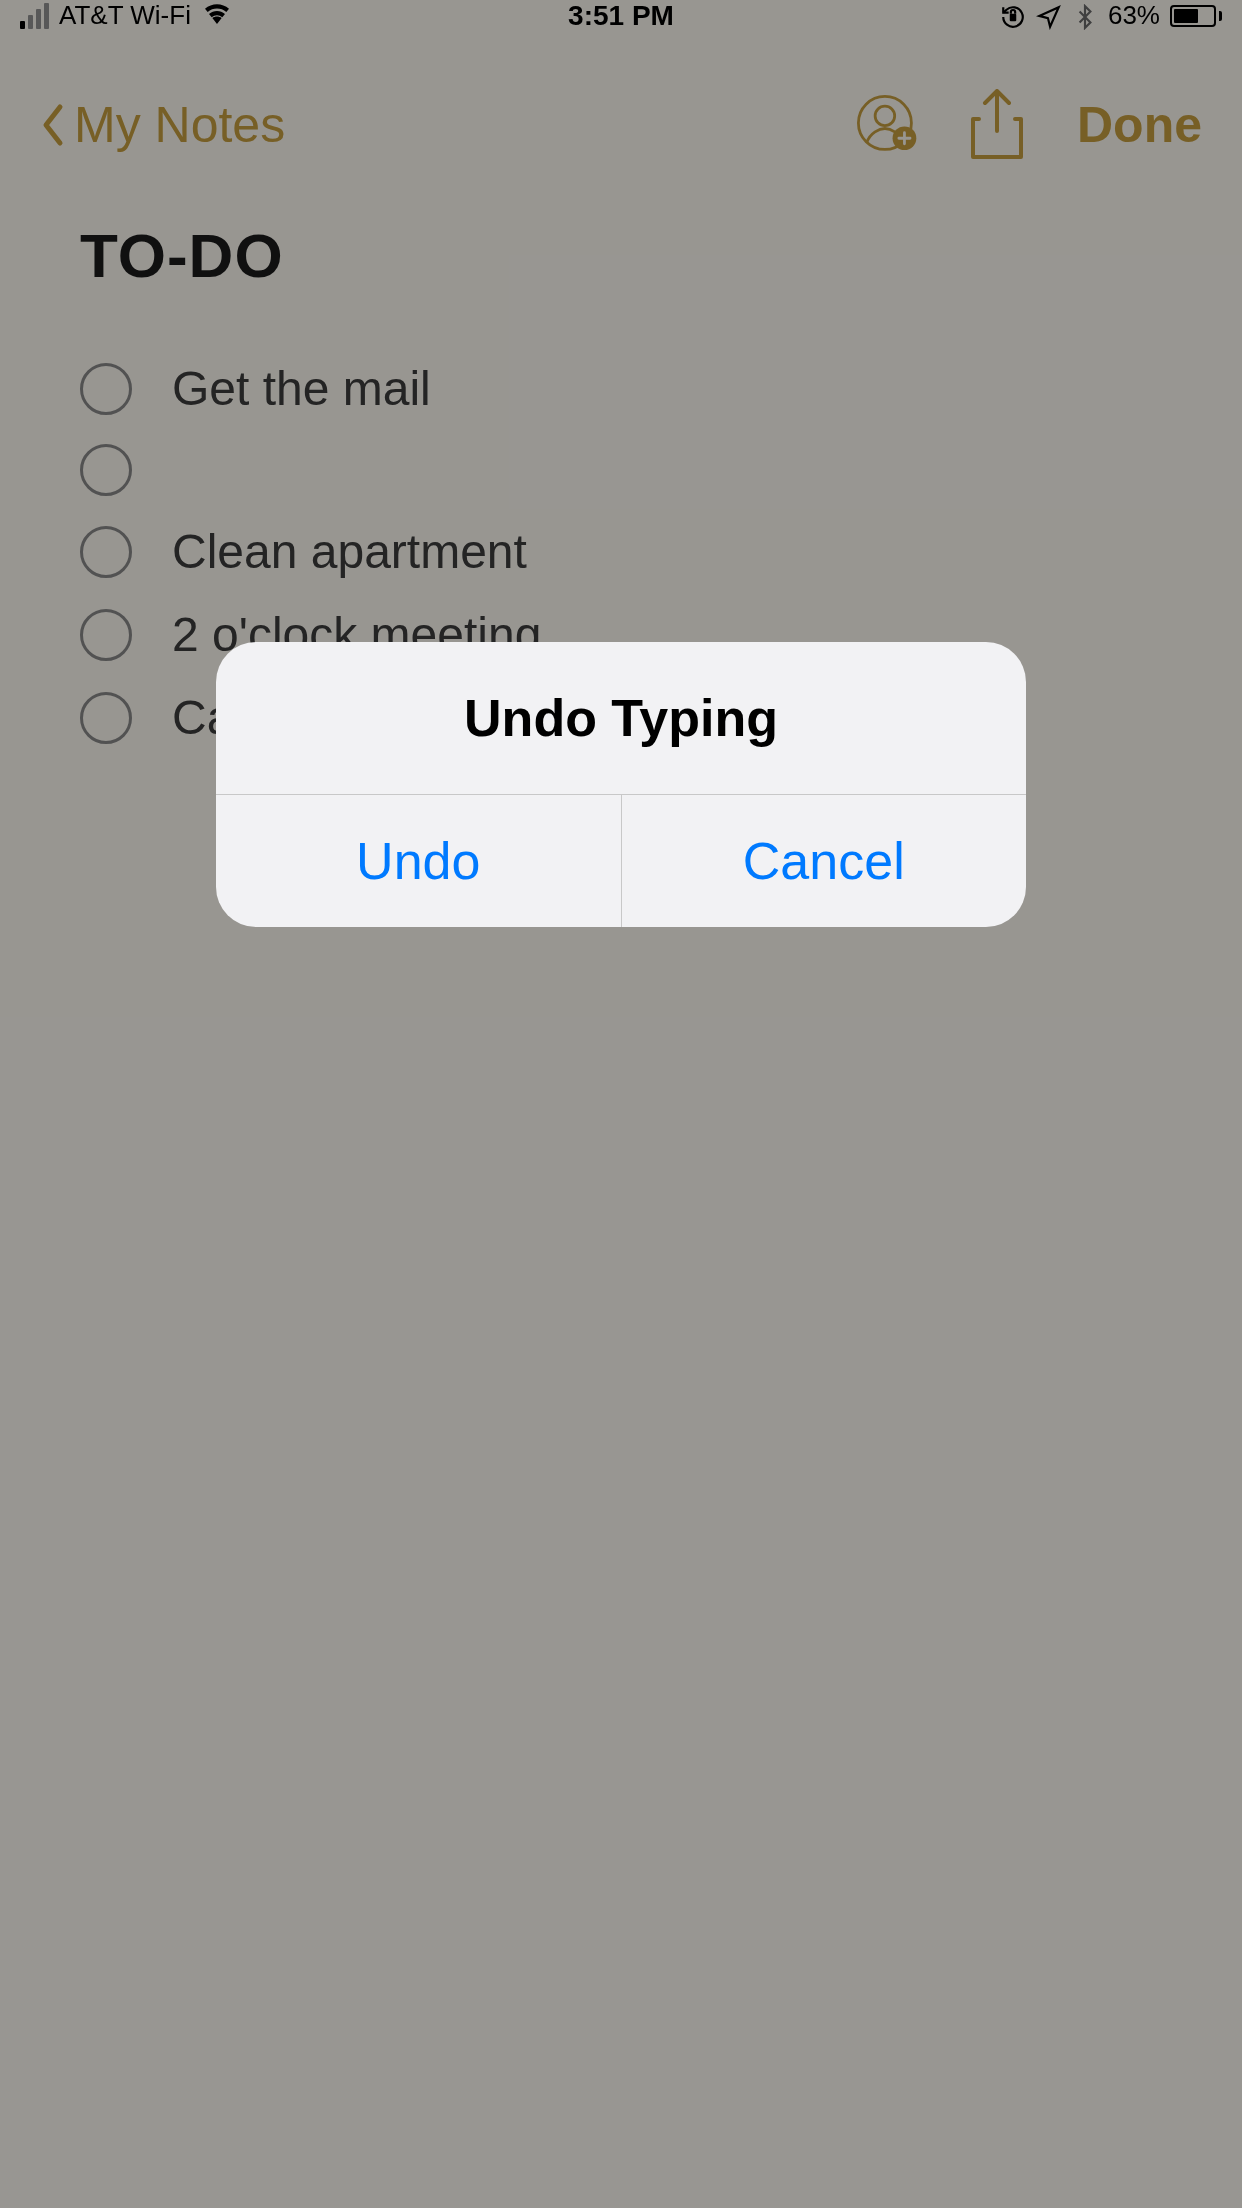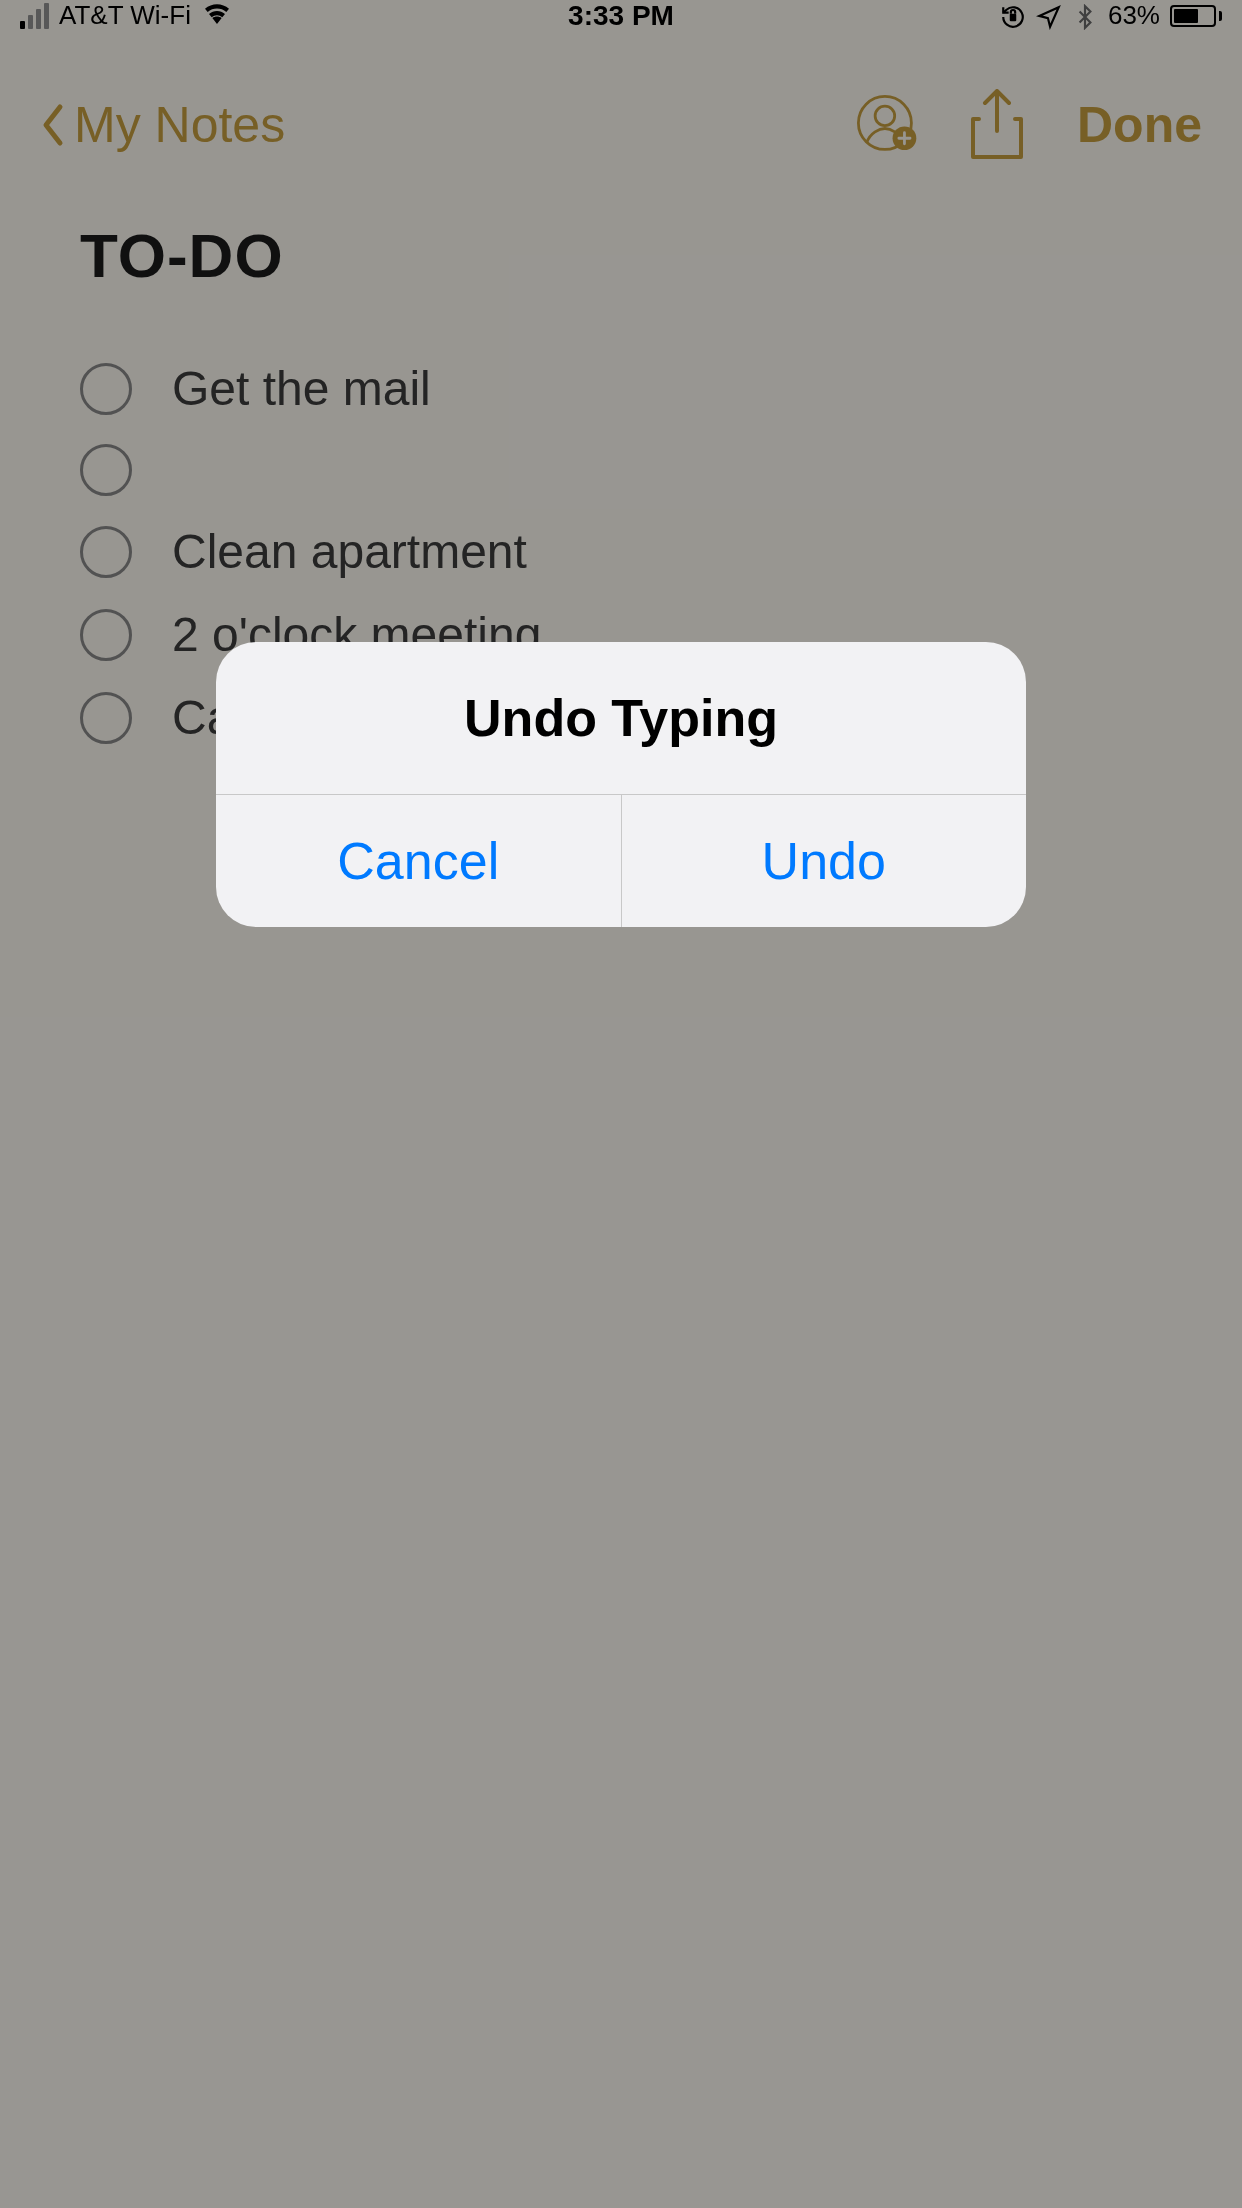--- a/index.html
+++ b/index.html
@@ -258,21 +258,21 @@
       <div class="signal-bar"></div>
       <div class="signal-bar"></div>
     </div>
     <span>AT&amp;T Wi-Fi</span>
     <span class="wifi-icon">
       <svg viewBox="0 0 24 18" fill="#000">
         <path d="M12 18l-3.5-4.5c2-1.5 5-1.5 7 0L12 18zm-6-7.5c3.5-3 8.5-3 12 0l-2 2.5c-2.5-2-5.5-2-8 0l-2-2.5zm-3-4c5-4.5 13-4.5 18 0l-2 2.5c-4-3.5-10-3.5-14 0l-2-2.5z"></path>
       </svg>
     </span>
   </div>
-  <div class="status-center">3:33 PM</div>
+  <div class="status-center">3:51 PM</div>
   <div class="status-right">
     <span class="icon-status">
       <svg viewBox="0 0 24 24" fill="none" stroke="#000" stroke-width="2">
         <path d="M3 12a9 9 0 1 0 3-6.7L3 8"></path>
         <path d="M3 3v5h5"></path>
         <rect x="9" y="9" width="6" height="7" rx="1" fill="#000" stroke="none"></rect>
         <path d="M10 9V7.5a2 2 0 0 1 4 0V9" stroke="#000" fill="none"></path>
       </svg>
     </span>
     <span class="icon-status">
@@ -344,17 +344,17 @@
       <div class="checkbox"></div>
       <span class="item-text">Catch up on “The Crown@</span>
     </div>
   </div>
 </div>
 
 <div class="overlay">
   <div class="alert-dialog">
     <div class="alert-title">Undo Typing</div>
     <div class="alert-buttons">
+      <div class="alert-button">Undo</div>
       <div class="alert-button">Cancel</div>
-      <div class="alert-button">Undo</div>
     </div>
   </div>
 </div>
 
 </body></html>

